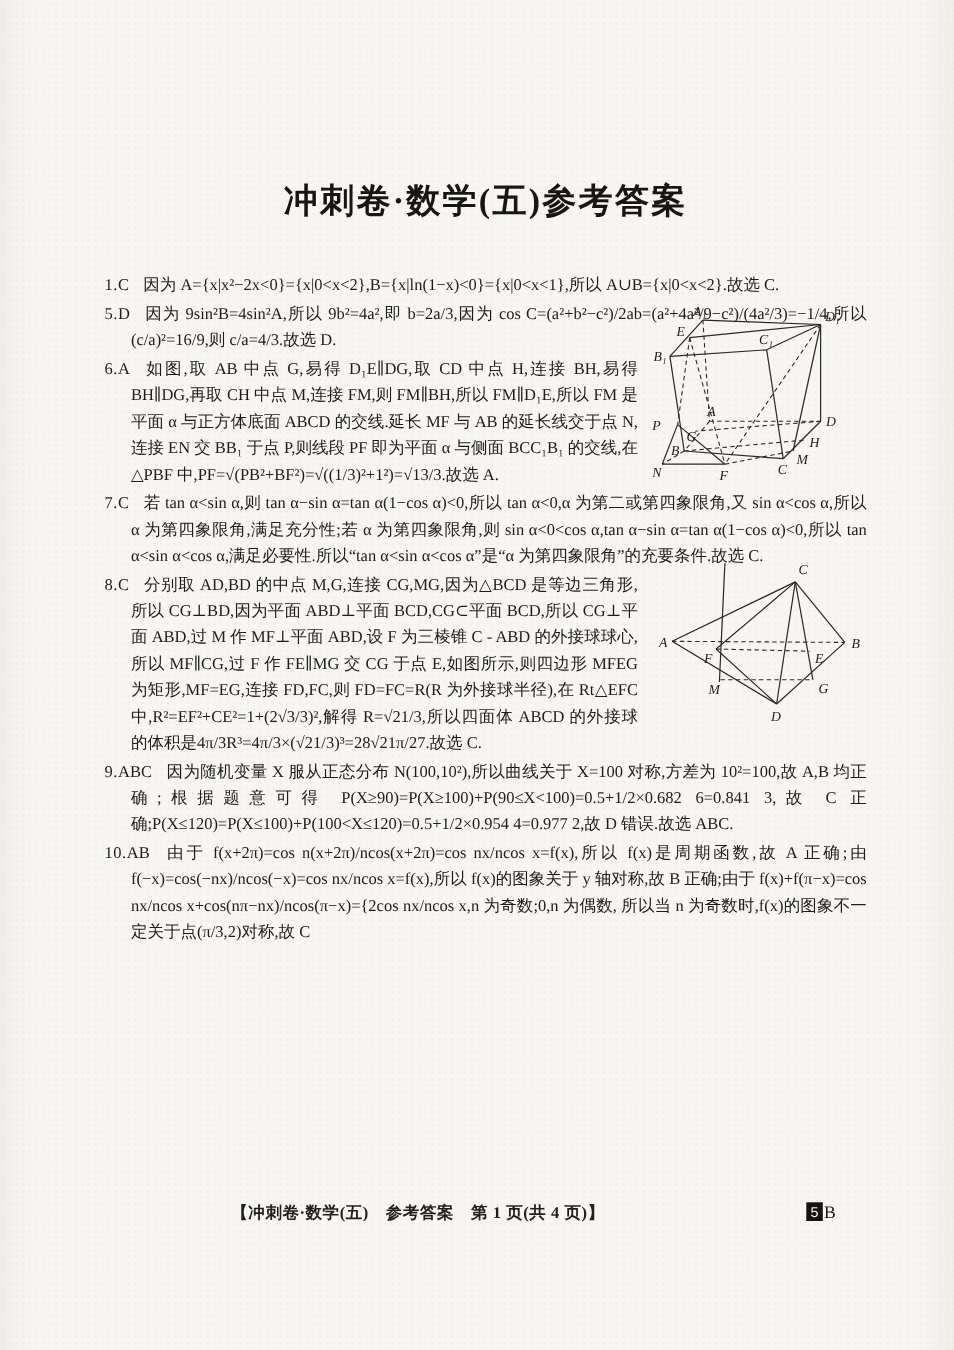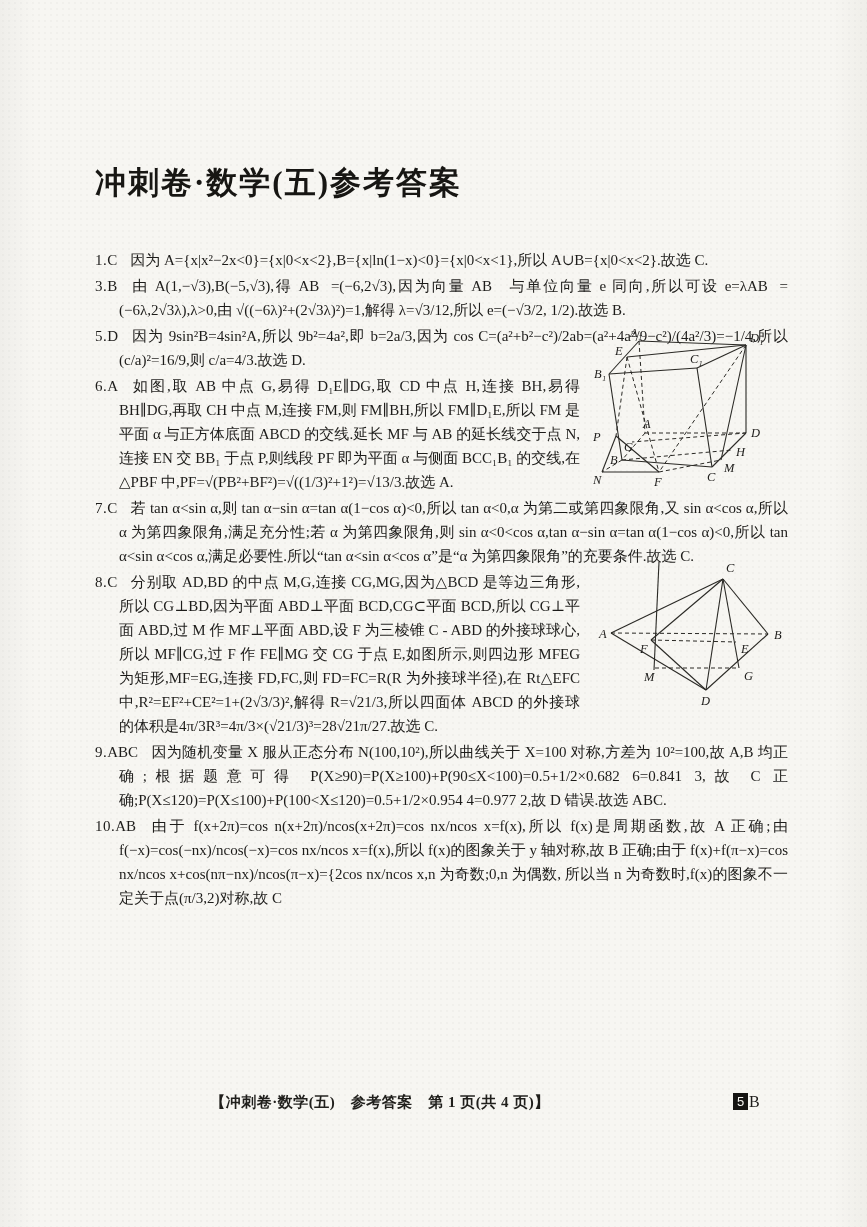--- a/index.html
+++ b/index.html
@@ -12,21 +12,21 @@
     position:relative; width:867px; height:1227px; overflow:hidden;
     background:
       radial-gradient(rgba(90,88,80,0.035) 1px, transparent 1.4px),
       linear-gradient(90deg, #efeeea 0%, #f7f6f2 4%, #f7f6f2 96%, #efeee9 100%),
       linear-gradient(#f7f6f2,#f6f5f0);
     background-size:6px 6px, 100% 100%, 100% 100%;
     color:#1d1c1a;
   }
   .content { position:absolute; left:95px; top:162px; width:693px; height:925px; overflow:hidden; }
   .title {
-    font-size:31px; font-weight:bold; letter-spacing:2px;
+    text-align:center; font-size:31px; font-weight:bold; letter-spacing:2px;
     margin:0 0 44px 0; color:#171613;
   }
   .answers { }
   .item {
     font-size:15px; line-height:24px; text-align:justify;
     padding-left:24px; text-indent:-24px; margin:2px 0;
     position:relative;
   }
   .item .num { letter-spacing:0.5px; }
   .item .choice { margin-right:13px; }
@@ -62,23 +62,20 @@
   <div class="content">
     <h1 class="title">冲刺卷·数学(五)参考答案</h1>
 
     <div class="answers">
 
       <div class="item">
         <span class="num">1.</span><span class="choice">C</span><span class="body">因为 A={x|x²−2x&lt;0}={x|0&lt;x&lt;2},B={x|ln(1−x)&lt;0}={x|0&lt;x&lt;1},所以 A∪B={x|0&lt;x&lt;2}.故选 C.</span>
       </div>
 
 
-      <div class="item">
-        <span class="num">3.</span><span class="choice">B</span><span class="body">由 A(1,−√3),B(−5,√3),得 AB⃗=(−6,2√3),因为向量 AB⃗ 与单位向量 e 同向,所以可设 e=λAB⃗=(−6λ,2√3λ),λ&gt;0,由 √((−6λ)²+(2√3λ)²)=1,解得 λ=√3/12,所以 e=(−√3/2, 1/2).故选 B.</span>
-      </div>
 
 
       <div class="item">
         <span class="num">5.</span><span class="choice">D</span><span class="body">因为 9sin²B=4sin²A,所以 9b²=4a²,即 b=2a/3,因为 cos C=(a²+b²−c²)/2ab=(a²+4a²/9−c²)/(4a²/3)=−1/4,所以(c/a)²=16/9,则 c/a=4/3.故选 D.</span>
       </div>
 
       <div class="item item-fig6">
         <span class="num">6.</span><span class="choice">A</span><span class="body">如图,取 AB 中点 G,易得 D₁E∥DG,取 CD 中点 H,连接 BH,易得 BH∥DG,再取 CH 中点 M,连接 FM,则 FM∥BH,所以 FM∥D₁E,所以 FM 是平面 α 与正方体底面 ABCD 的交线.延长 MF 与 AB 的延长线交于点 N,连接 EN 交 BB₁ 于点 P,则线段 PF 即为平面 α 与侧面 BCC₁B₁ 的交线,在 △PBF 中,PF=√(PB²+BF²)=√((1/3)²+1²)=√13/3.故选 A.</span>
         <span class="fig fig-cube">
           <svg width="215" height="168" viewBox="0 0 215 168">

